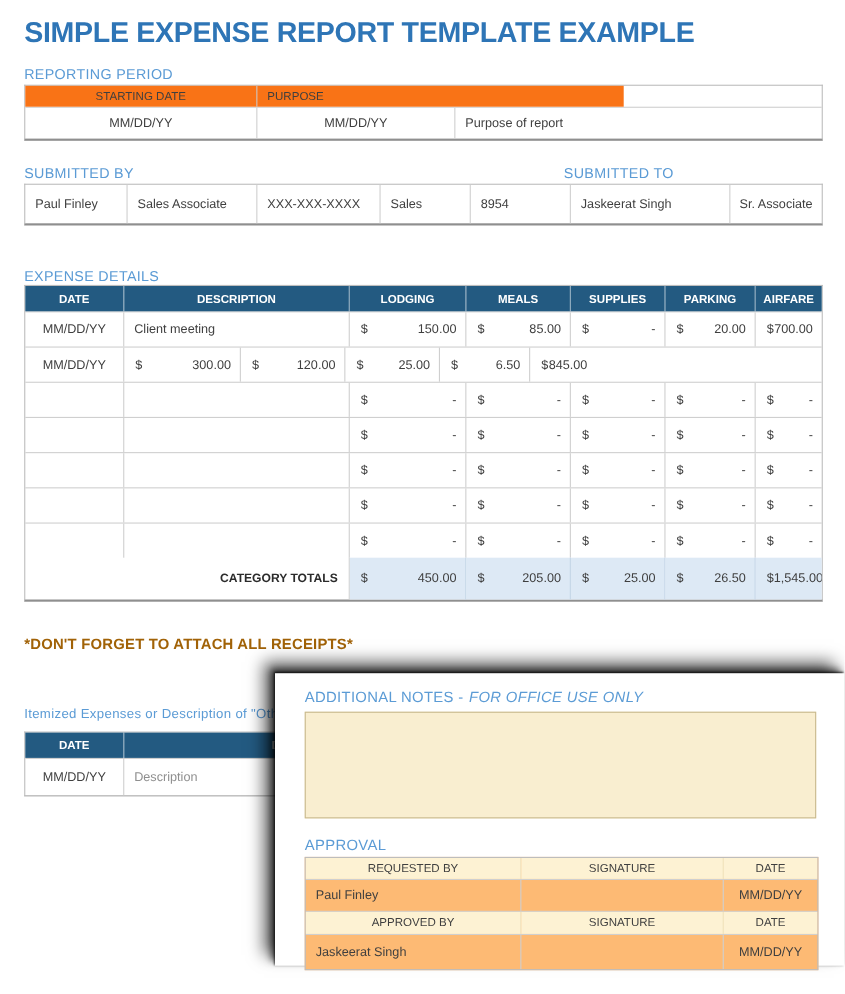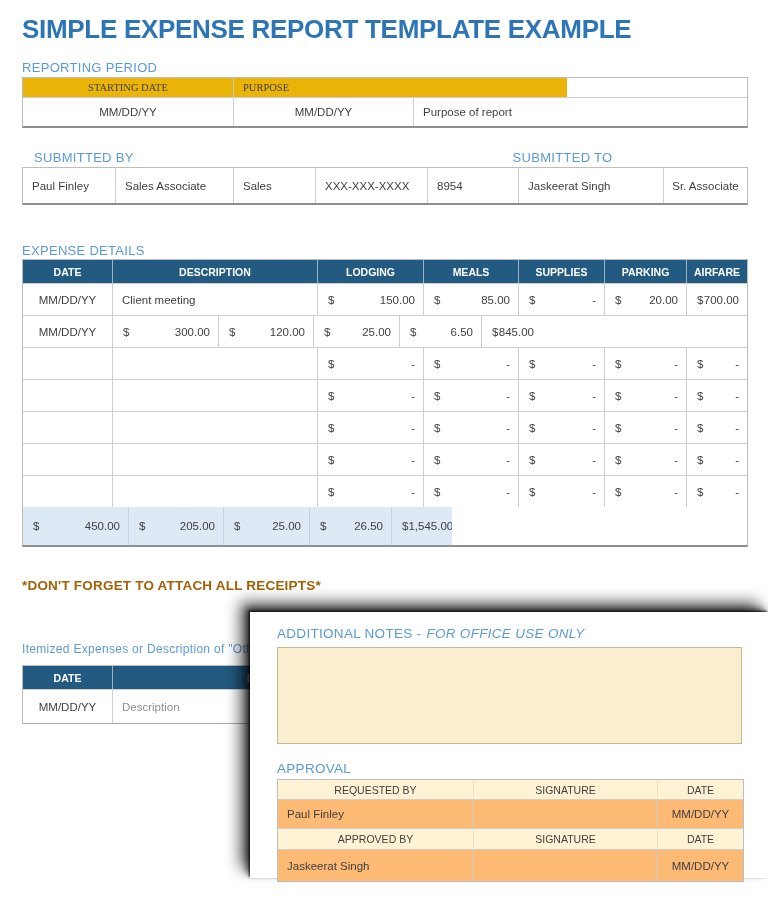--- a/index.html
+++ b/index.html
@@ -12,36 +12,36 @@
 
   .tbl{position:absolute;left:22px;box-sizing:border-box;width:726px;background:#fff;
        border:1px solid #bdbdbd;border-bottom:2px solid #8f8f8f;}
   .trow{display:flex;border-bottom:1px solid #cfcfcf;}
   .trow:last-child{border-bottom:none;}
   .cell{box-sizing:border-box;display:flex;align-items:center;border-right:1px solid #cfcfcf;
         font-size:11.5px;overflow:hidden;white-space:nowrap;}
   .cell:last-child{border-right:none;}
   .tcenter{justify-content:center;text-align:center;}
   .tleft{padding-left:9px;}
-  .hgray{background:#eab308;font-size:10.5px;border-right:1px solid #c6c6c6;font-family:Liberation Serif, serif;}
+  .hgray{background:#f97316;font-size:10.5px;border-right:1px solid #c6c6c6;}
   .hcream{background:#fdf2d3;font-size:10.5px;border-right:1px solid #eee0ba;}
   .hnav{background:#235a81;color:#ffffff;font-weight:bold;font-size:10.5px;
         border-right:1px solid rgba(255,255,255,0.55);}
   .money{justify-content:space-between;padding:0 8px 0 10px;}
   .money .amt{text-align:right;}
   .tot{background:#dde9f5;border-right:1px solid #c2d4e6;}
 
   
   .t-reporting{top:77px;}
   .t-reporting .thead{height:19px;}
   .t-reporting .tbody{height:28px;}
   .rc1{width:211px;}.rc2{width:180px;}.rc3{width:333px;}
 
   
-  .lbl-subby{left:34px;top:150px;}
+  .lbl-subby{left:22px;top:150px;}
   .lbl-subto{left:500px;top:150px;width:125px;text-align:center;}
   .t-submitted{top:167px;}
   .t-submitted .thead{height:22px;}
   .t-submitted .tbody{height:35px;}
   .sc1{width:93px;}.sc2{width:118px;}.sc3{width:82px;}.sc4{width:112px;}
   .sc5{width:91px;}.sc6{width:145px;}.sc7{width:83px;}
 
   
   .lbl-expense{left:22px;top:243px;}
   .t-expense{top:259px;}
@@ -98,22 +98,22 @@
       <div class="cell rc3 tleft">Purpose of report</div>
     </div>
   </div>
 
   <div class="abs seclbl lbl-subby">SUBMITTED BY</div>
   <div class="abs seclbl lbl-subto">SUBMITTED TO</div>
   <div class="tbl t-submitted">
     <div class="trow tbody">
       <div class="cell sc1 tleft">Paul Finley</div>
       <div class="cell sc2 tleft">Sales Associate</div>
+      <div class="cell sc4 tleft">XXX-XXX-XXXX</div>
       <div class="cell sc3 tleft">Sales</div>
-      <div class="cell sc4 tleft">XXX-XXX-XXXX</div>
       <div class="cell sc5 tleft">8954</div>
       <div class="cell sc6 tleft">Jaskeerat Singh</div>
       <div class="cell sc7 tcenter">Sr. Associate</div>
     </div>
   </div>
 
   <div class="abs seclbl lbl-expense">EXPENSE DETAILS</div>
   <div class="tbl t-expense">
     <div class="trow thead">
       <div class="cell hnav ec1 tcenter">DATE</div>
@@ -287,20 +287,21 @@
             <div class="cur">$</div>
             <div class="amt">-</div>
           </div>
           <div class="cell money ec7">
             <div class="cur">$</div>
             <div class="amt">-</div>
           </div>
         </div>
       </div>
     <div class="trow trow-totals">
+      <div class="cell ec-totlabel">CATEGORY TOTALS</div>
       <div class="cell money tot ec3">
         <span class="cur">$</span>
         <span class="amt">450.00</span>
       </div>
       <div class="cell money tot ec4">
         <span class="cur">$</span>
         <span class="amt">205.00</span>
       </div>
       <div class="cell money tot ec5">
         <span class="cur">$</span>

